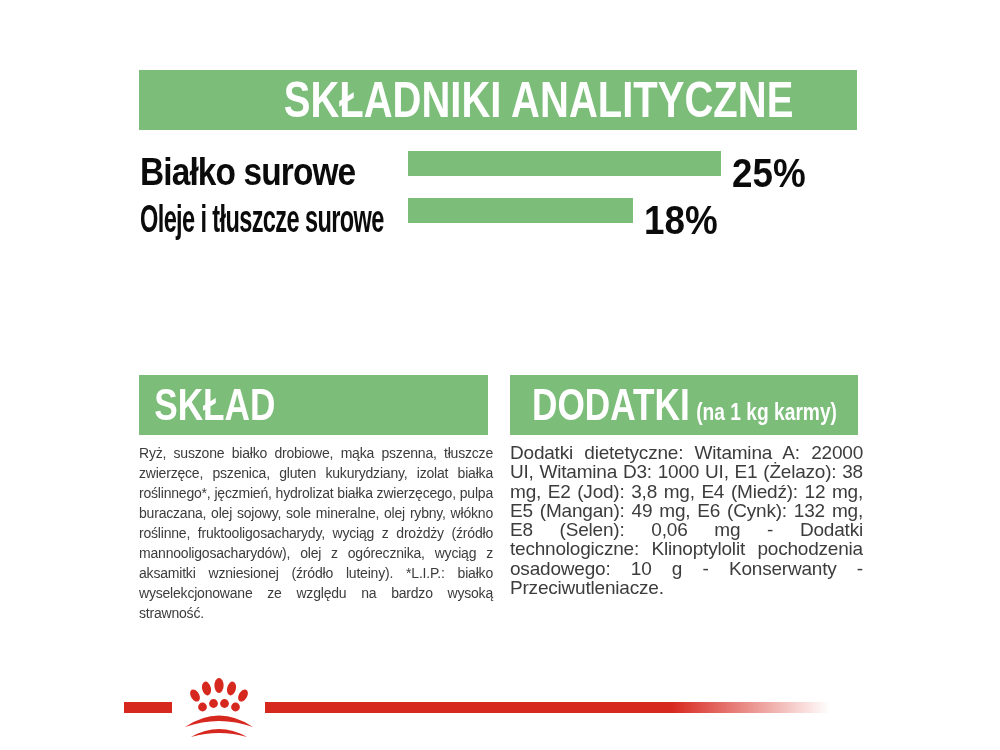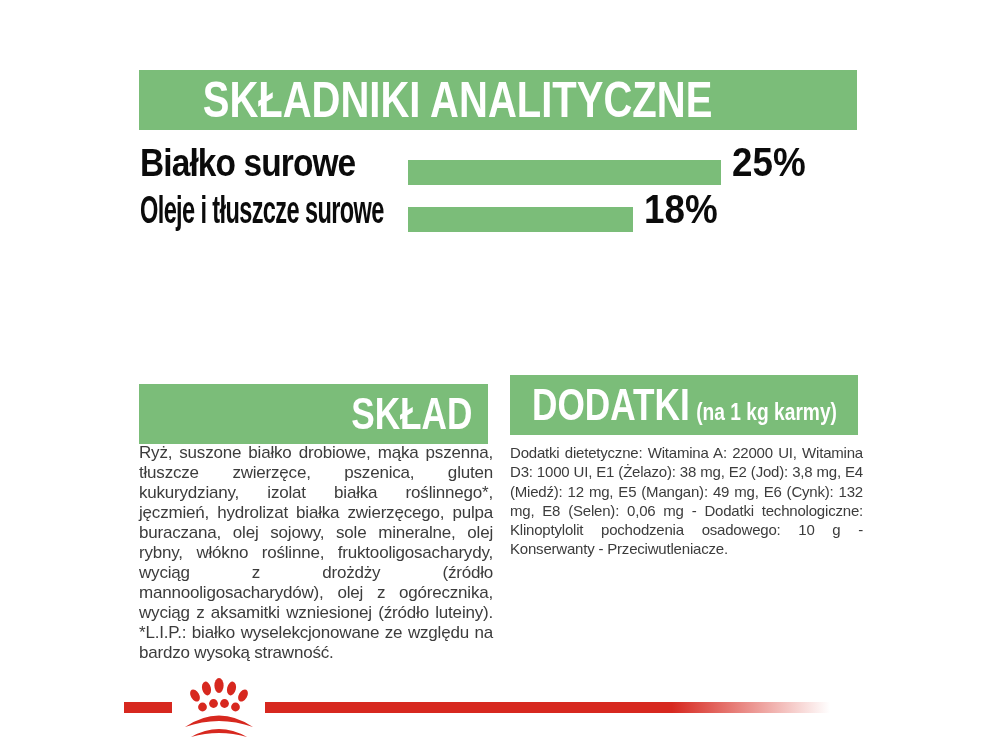--- a/index.html
+++ b/index.html
@@ -6,63 +6,63 @@
   body{
     width:1000px;height:750px;position:relative;overflow:hidden;
     background:#ffffff;
     font-family:"Liberation Sans", sans-serif;
   }
   .green-box{
     position:absolute;background:#7bbd79;color:#ffffff;
     display:flex;align-items:center;
   }
   .hdr-main{
-    left:139px;top:70px;width:718px;height:60px;justify-content:flex-start;
+    left:139px;top:70px;width:718px;height:60px;justify-content:flex-end;
   }
   .hdr-main .hdr-text{
     font-size:50px;font-weight:bold;letter-spacing:0px;white-space:nowrap;
     transform:scaleX(0.80);transform-origin:center;
   }
   .hdr-sklad{
-    left:139px;top:375px;width:349px;height:60px;justify-content:flex-end;margin-top:9px;
+    left:139px;top:375px;width:349px;height:60px;justify-content:flex-start;
   }
   .hdr-dodatki{
     left:510px;top:375px;width:348px;height:60px;justify-content:flex-start;
     padding-left:22px;box-sizing:border-box;
   }
   .hdr-sub{
     font-size:44px;font-weight:bold;white-space:nowrap;
     transform:scaleX(0.80);transform-origin:left center;
     display:flex;align-items:baseline;
   }
   .hdr-sklad .hdr-sub{transform-origin:center;}
   .hdr-dodatki .paren{font-size:24px;font-weight:bold;margin-left:8px;}
 
   
   .chart{position:absolute;left:140px;top:151px;width:730px;}
-  .chart-row{display:flex;align-items:flex-end;height:34px;margin-bottom:13px;}
+  .chart-row{display:flex;align-items:flex-start;height:34px;margin-bottom:13px;}
   .chart-label{
     width:268px;flex:0 0 268px;font-size:38px;font-weight:bold;color:#0b0b0b;
     white-space:nowrap;transform:scaleX(0.88);transform-origin:left center;
     letter-spacing:-1px;
   }
   .chart-label.condensed{transform:scaleX(0.62);}
   .bar-fill{height:25px;background:#7bbd79;flex:0 0 auto;}
   .chart-value{
     font-size:40px;font-weight:bold;color:#0b0b0b;margin-left:11px;
     transform:scaleX(0.92);transform-origin:left center;white-space:nowrap;
   }
 
   
   .body-text{
     position:absolute;color:#3c3c3c;text-align:justify;
     letter-spacing:-0.2px;
   }
-  .sklad-body{left:139px;top:443px;width:354px;font-size:17px;line-height:20px;}
-  .dodatki-body{left:510px;top:443px;width:353px;font-size:15px;line-height:19.3px;}
+  .sklad-body{left:139px;top:443px;width:354px;font-size:14px;line-height:20px;}
+  .dodatki-body{left:510px;top:443px;width:353px;font-size:19px;line-height:19.3px;}
 
   
   .line-left{position:absolute;left:124px;top:702px;width:48px;height:11px;background:#d7281f;}
   .line-right{
     position:absolute;left:265px;top:702px;width:565px;height:11px;
     background:linear-gradient(to right,#d7281f 0%,#d7281f 72%,rgba(215,40,31,0) 100%);
   }
   .crown{position:absolute;left:174px;top:676px;width:90px;height:70px;}
 </style>
 </head>

